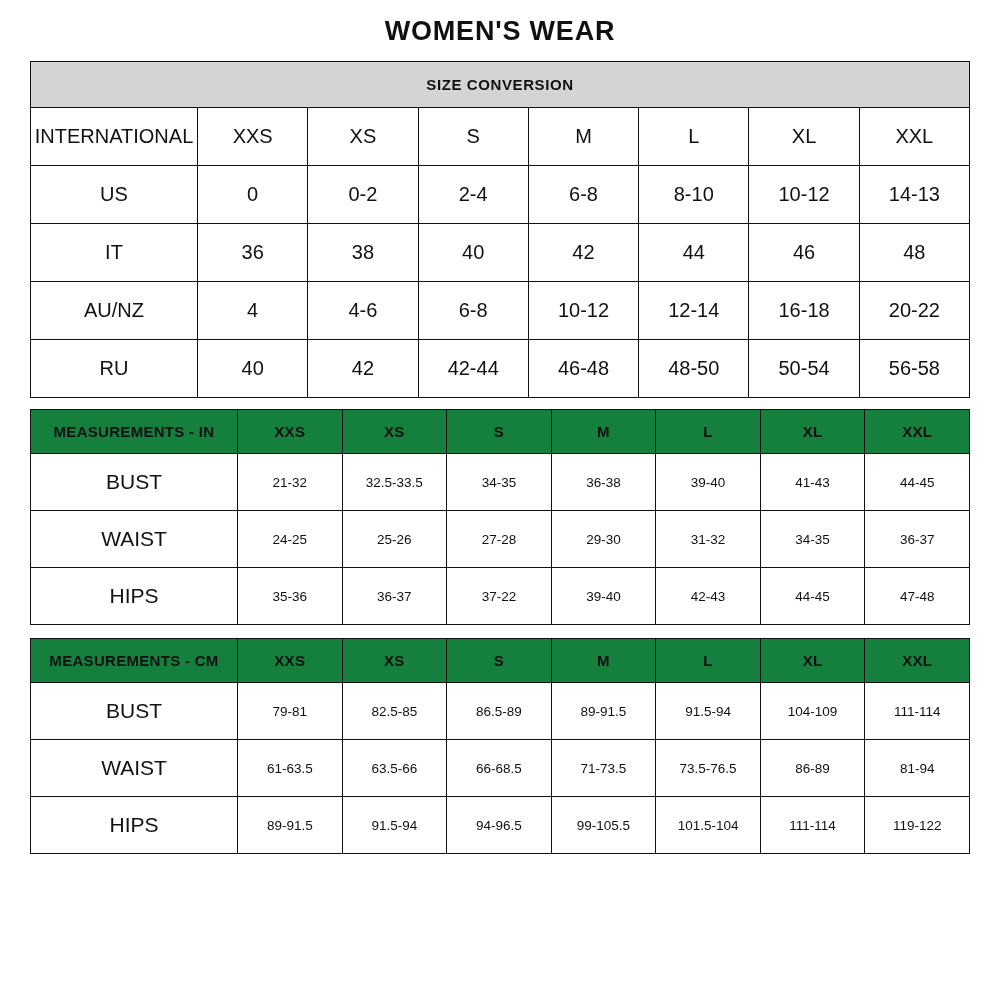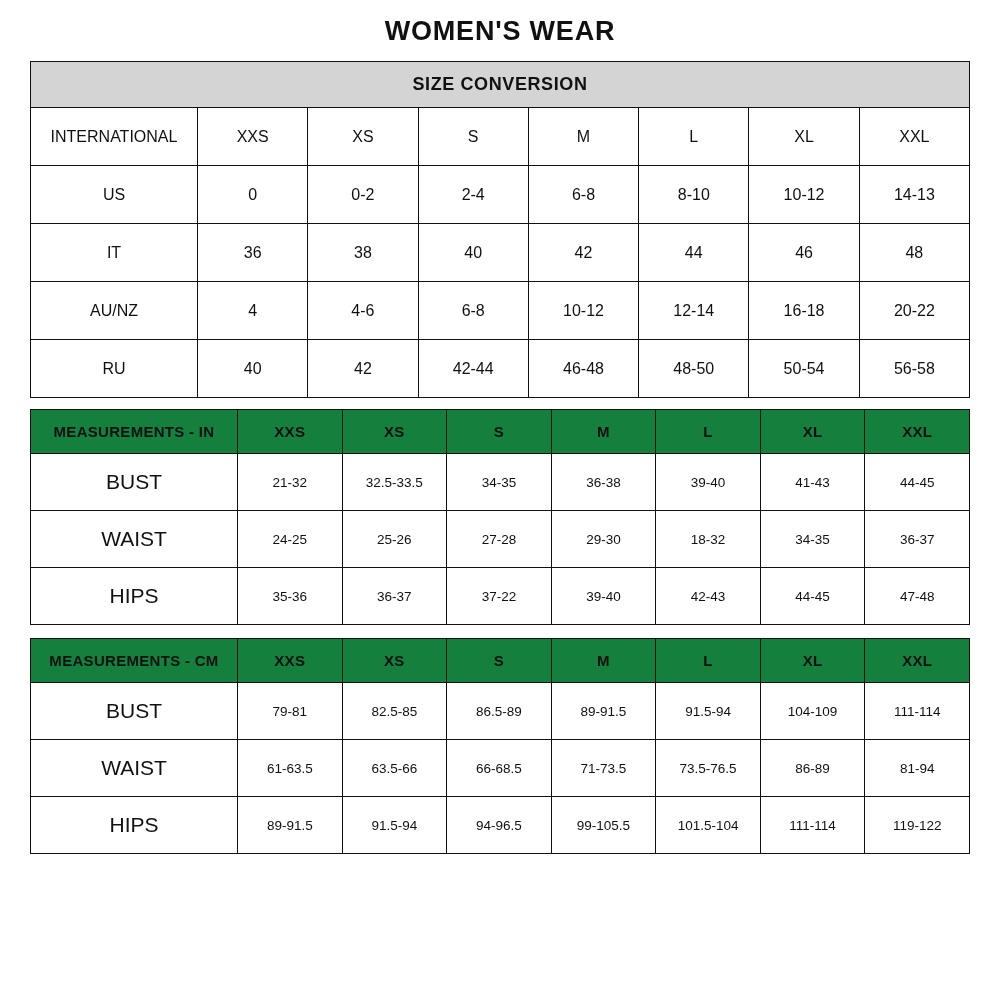--- a/index.html
+++ b/index.html
@@ -29,26 +29,26 @@
   }
   td {
     border: 1.5px solid #111111;
     text-align: center;
     vertical-align: middle;
     background: #ffffff;
     overflow: hidden;
   }
   
   .conversion { margin-bottom: 11px; }
-  .conversion td { height: 58px; font-size: 16px; }
+  .conversion td { height: 58px; font-size: 20px; }
   .conversion td.banner {
     height: 46px;
     background: #d4d4d4;
     font-weight: 700;
-    font-size: 18px;
+    font-size: 15px;
     letter-spacing: 0.6px;
   }
   
   .meas { margin-bottom: 13px; }
   .meas td { height: 57px; font-size: 13.5px; }
   .meas td.head {
     height: 44px;
     background: #15803d;
     font-weight: 700;
     font-size: 15px;
@@ -162,21 +162,21 @@
           <td class="value">39-40</td>
           <td class="value">41-43</td>
           <td class="value">44-45</td>
         </tr>
         <tr>
           <td class="label">WAIST</td>
           <td class="value">24-25</td>
           <td class="value">25-26</td>
           <td class="value">27-28</td>
           <td class="value">29-30</td>
-          <td class="value">18-32</td>
+          <td class="value">31-32</td>
           <td class="value">34-35</td>
           <td class="value">36-37</td>
         </tr>
         <tr>
           <td class="label">HIPS</td>
           <td class="value">35-36</td>
           <td class="value">36-37</td>
           <td class="value">37-22</td>
           <td class="value">39-40</td>
           <td class="value">42-43</td>

